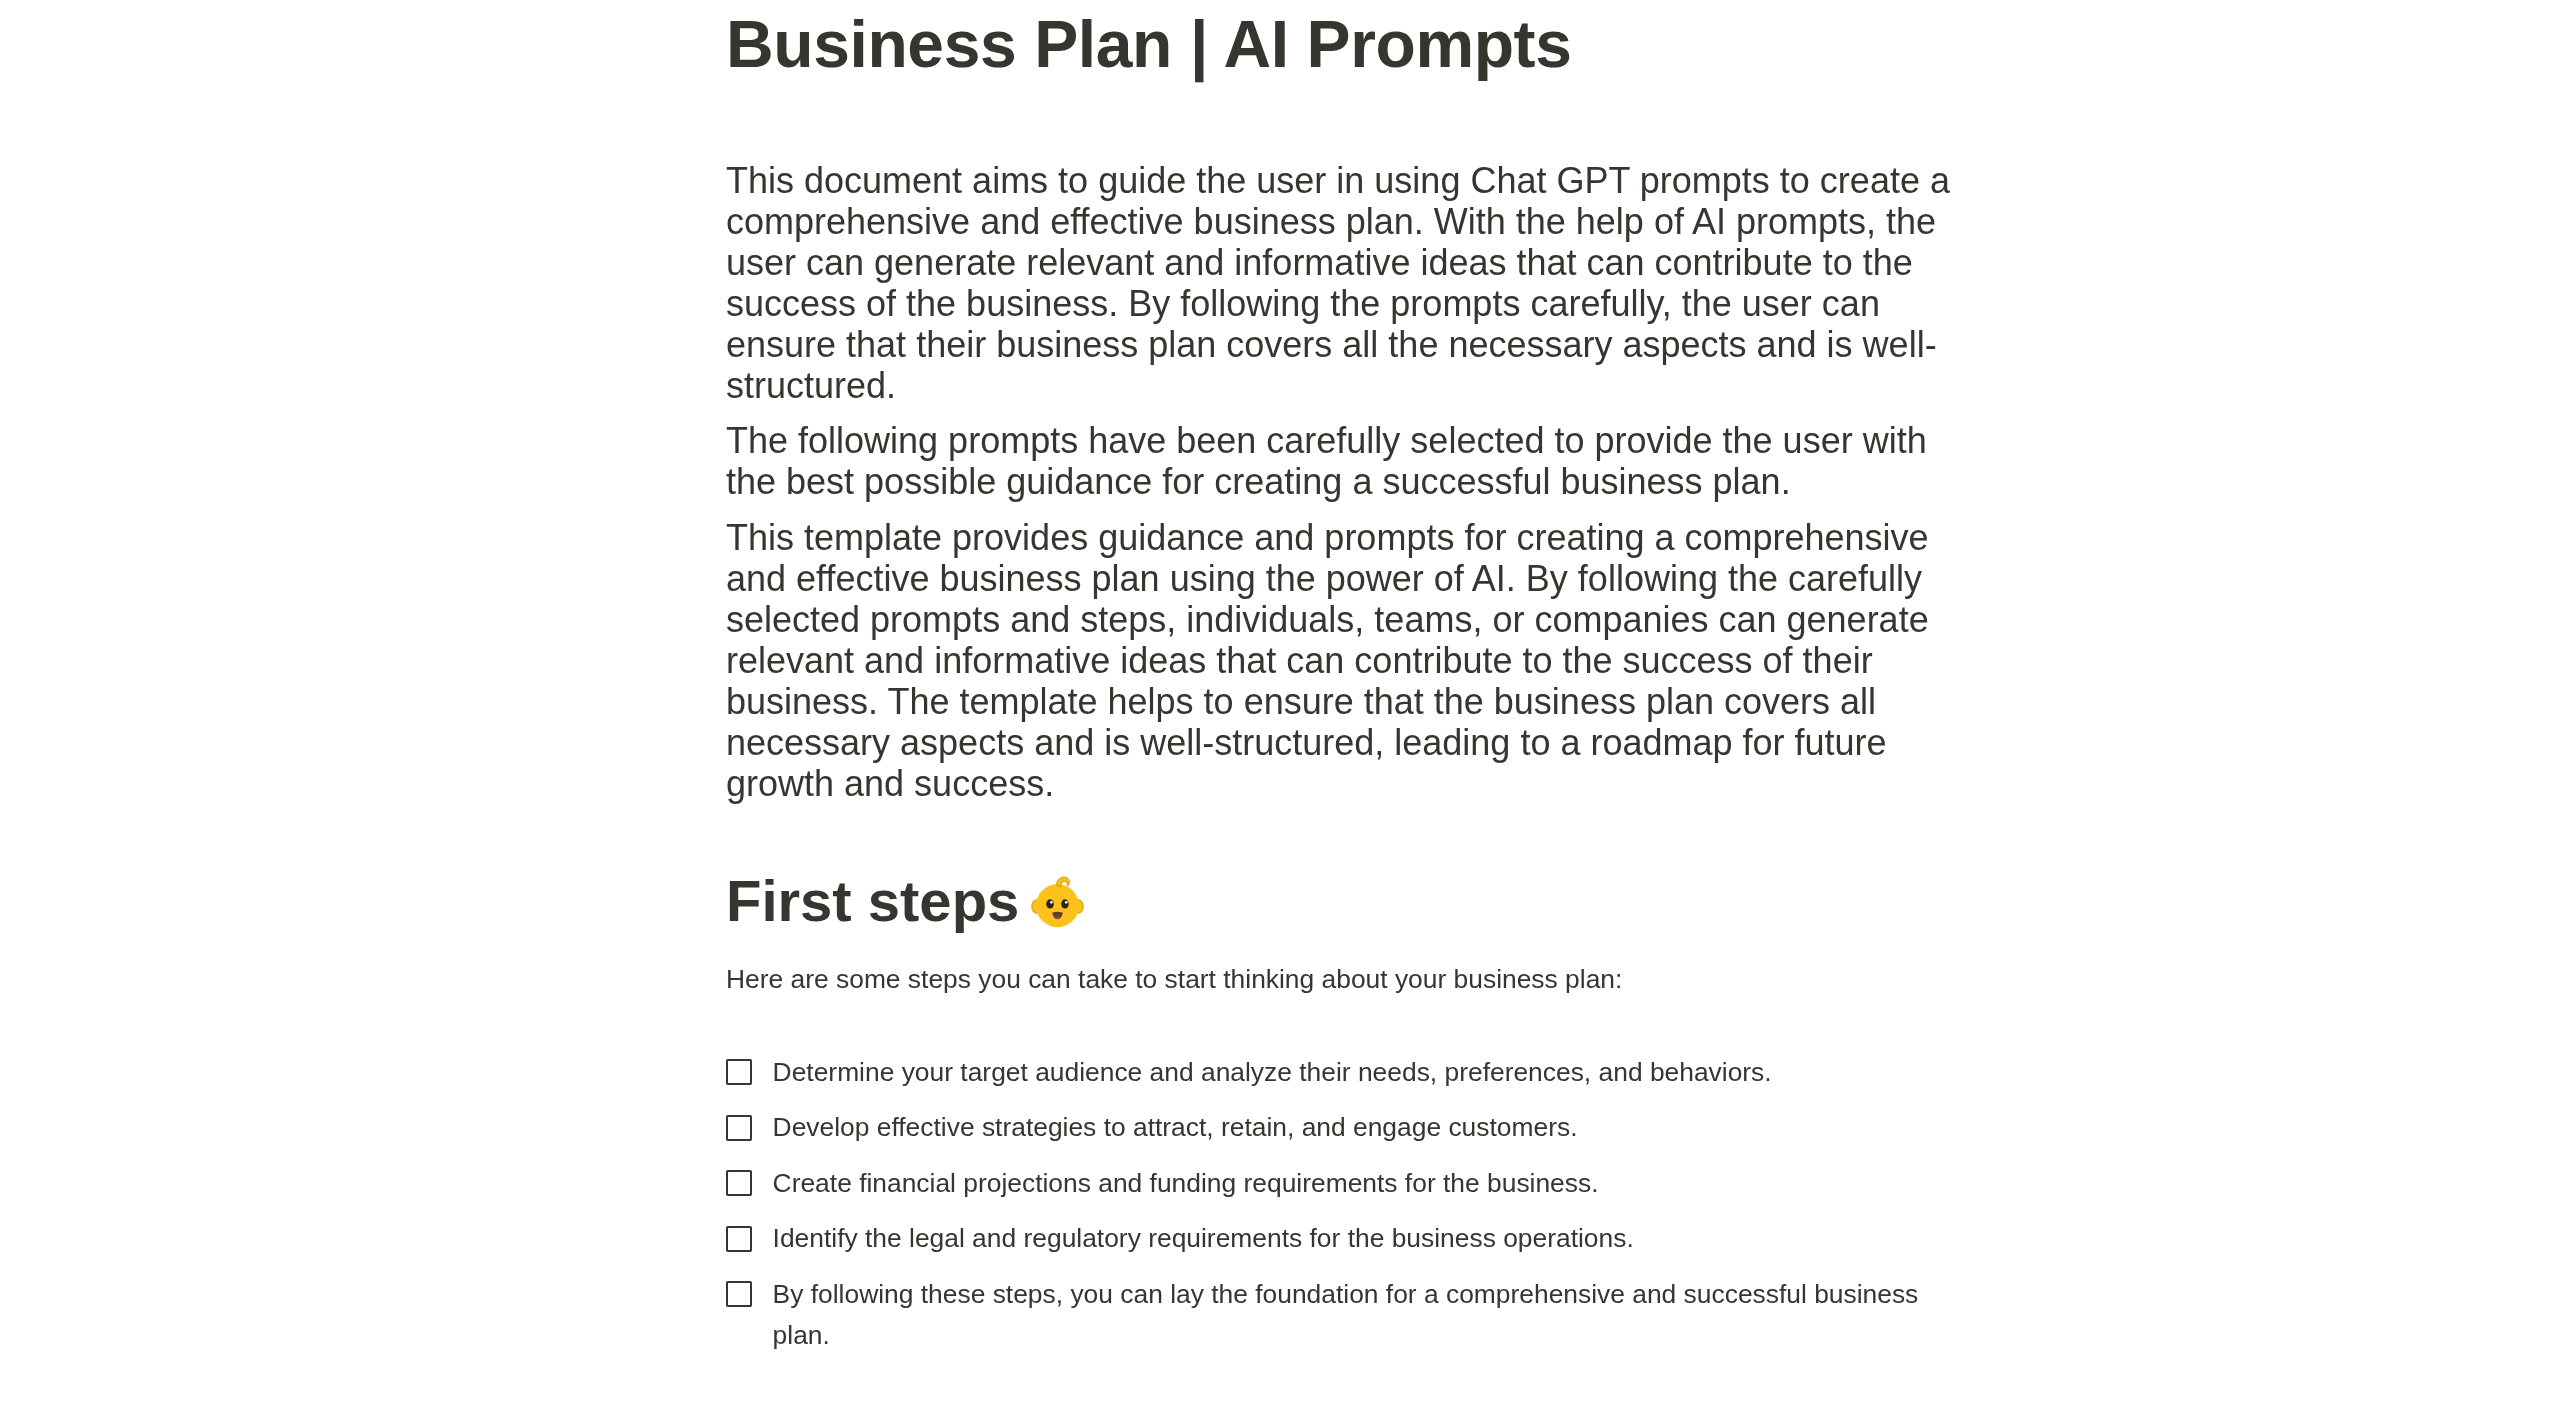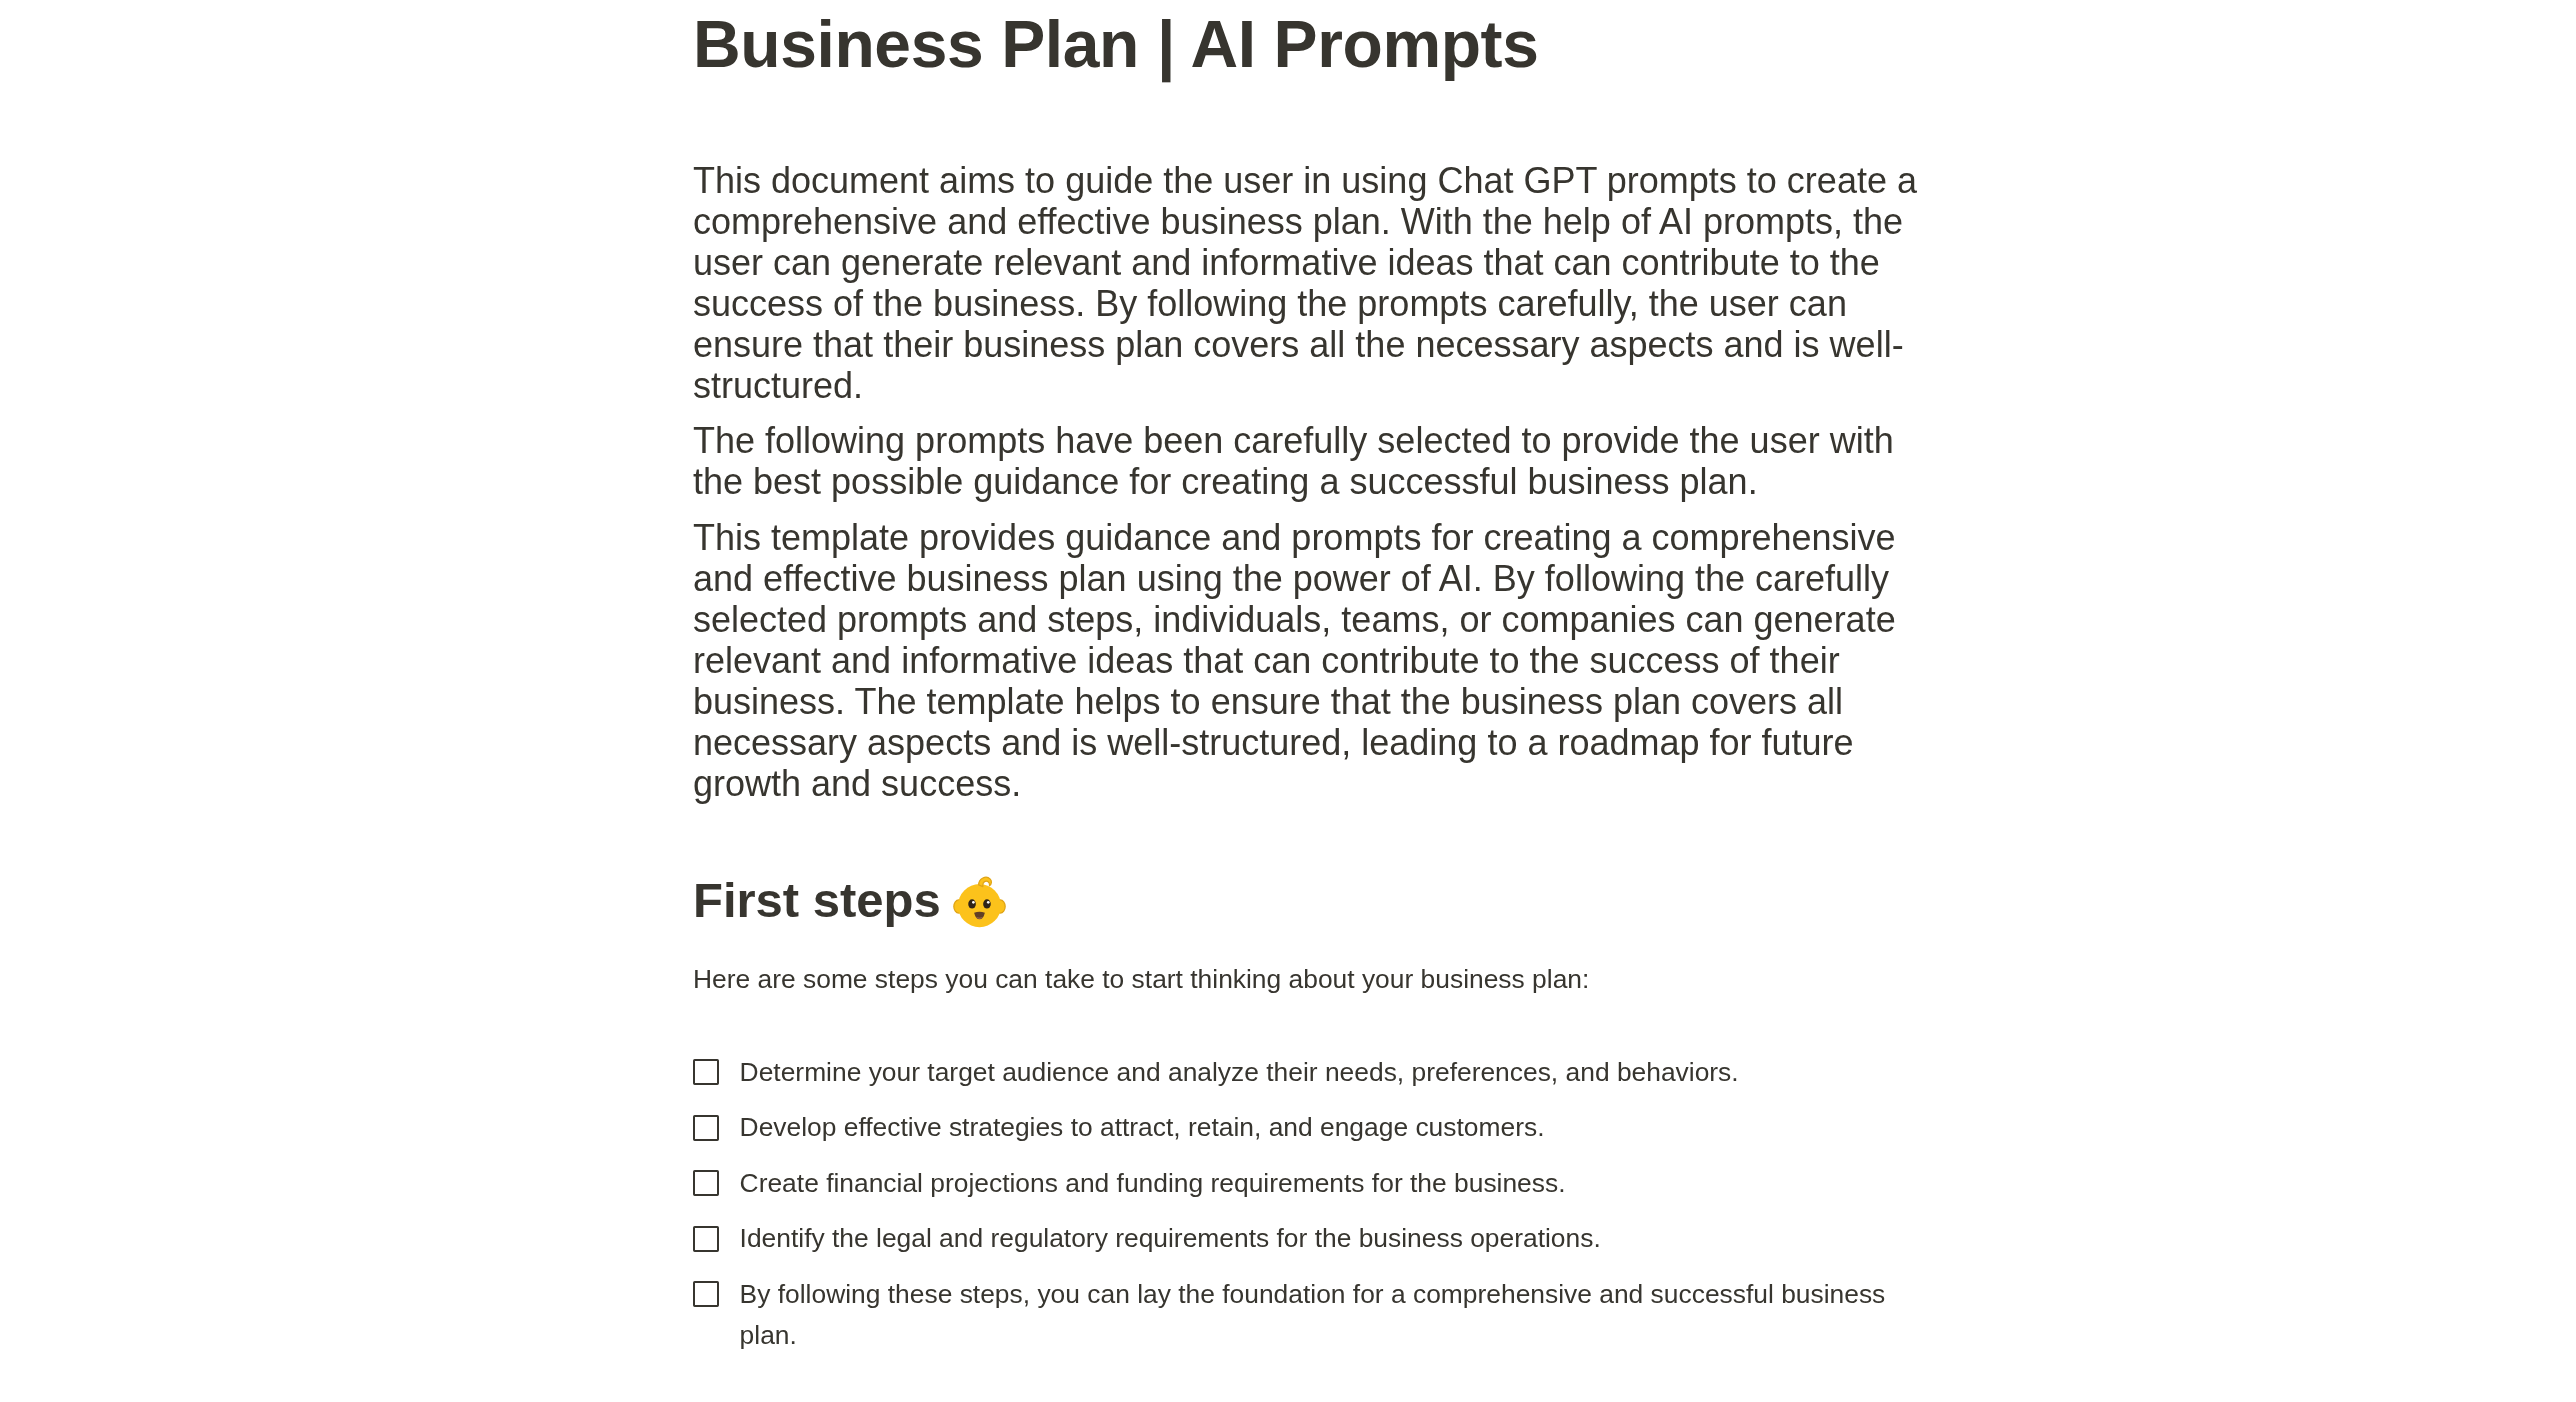--- a/index.html
+++ b/index.html
@@ -6,21 +6,21 @@
     margin: 0;
     padding: 0;
     background: #ffffff;
     width: 2576px;
     height: 1402px;
     overflow: hidden;
   }
   .doc {
     box-sizing: border-box;
     position: absolute;
-    left: 693px;
+    left: 726px;
     top: 0;
     width: 1239px;
     padding-top: 6.8px;
     font-family: "Liberation Sans", sans-serif;
     color: #37352f;
   }
   h1.page-title {
     margin: 0 0 78px 0;
     font-size: 66px;
     line-height: 75px;
@@ -29,21 +29,21 @@
     color: #37352f;
   }
   p.para {
     margin: 0 0 14.5px 0;
     font-size: 36px;
     line-height: 41px;
     font-weight: 400;
   }
   h2.section-heading {
     margin: 66px 0 28px 0;
-    font-size: 49px;
+    font-size: 58px;
     line-height: 61px;
     font-weight: 700;
     color: #37352f;
     display: flex;
     align-items: center;
     gap: 12px;
   }
   h2.section-heading .emoji {
     width: 53px;
     height: 53px;

